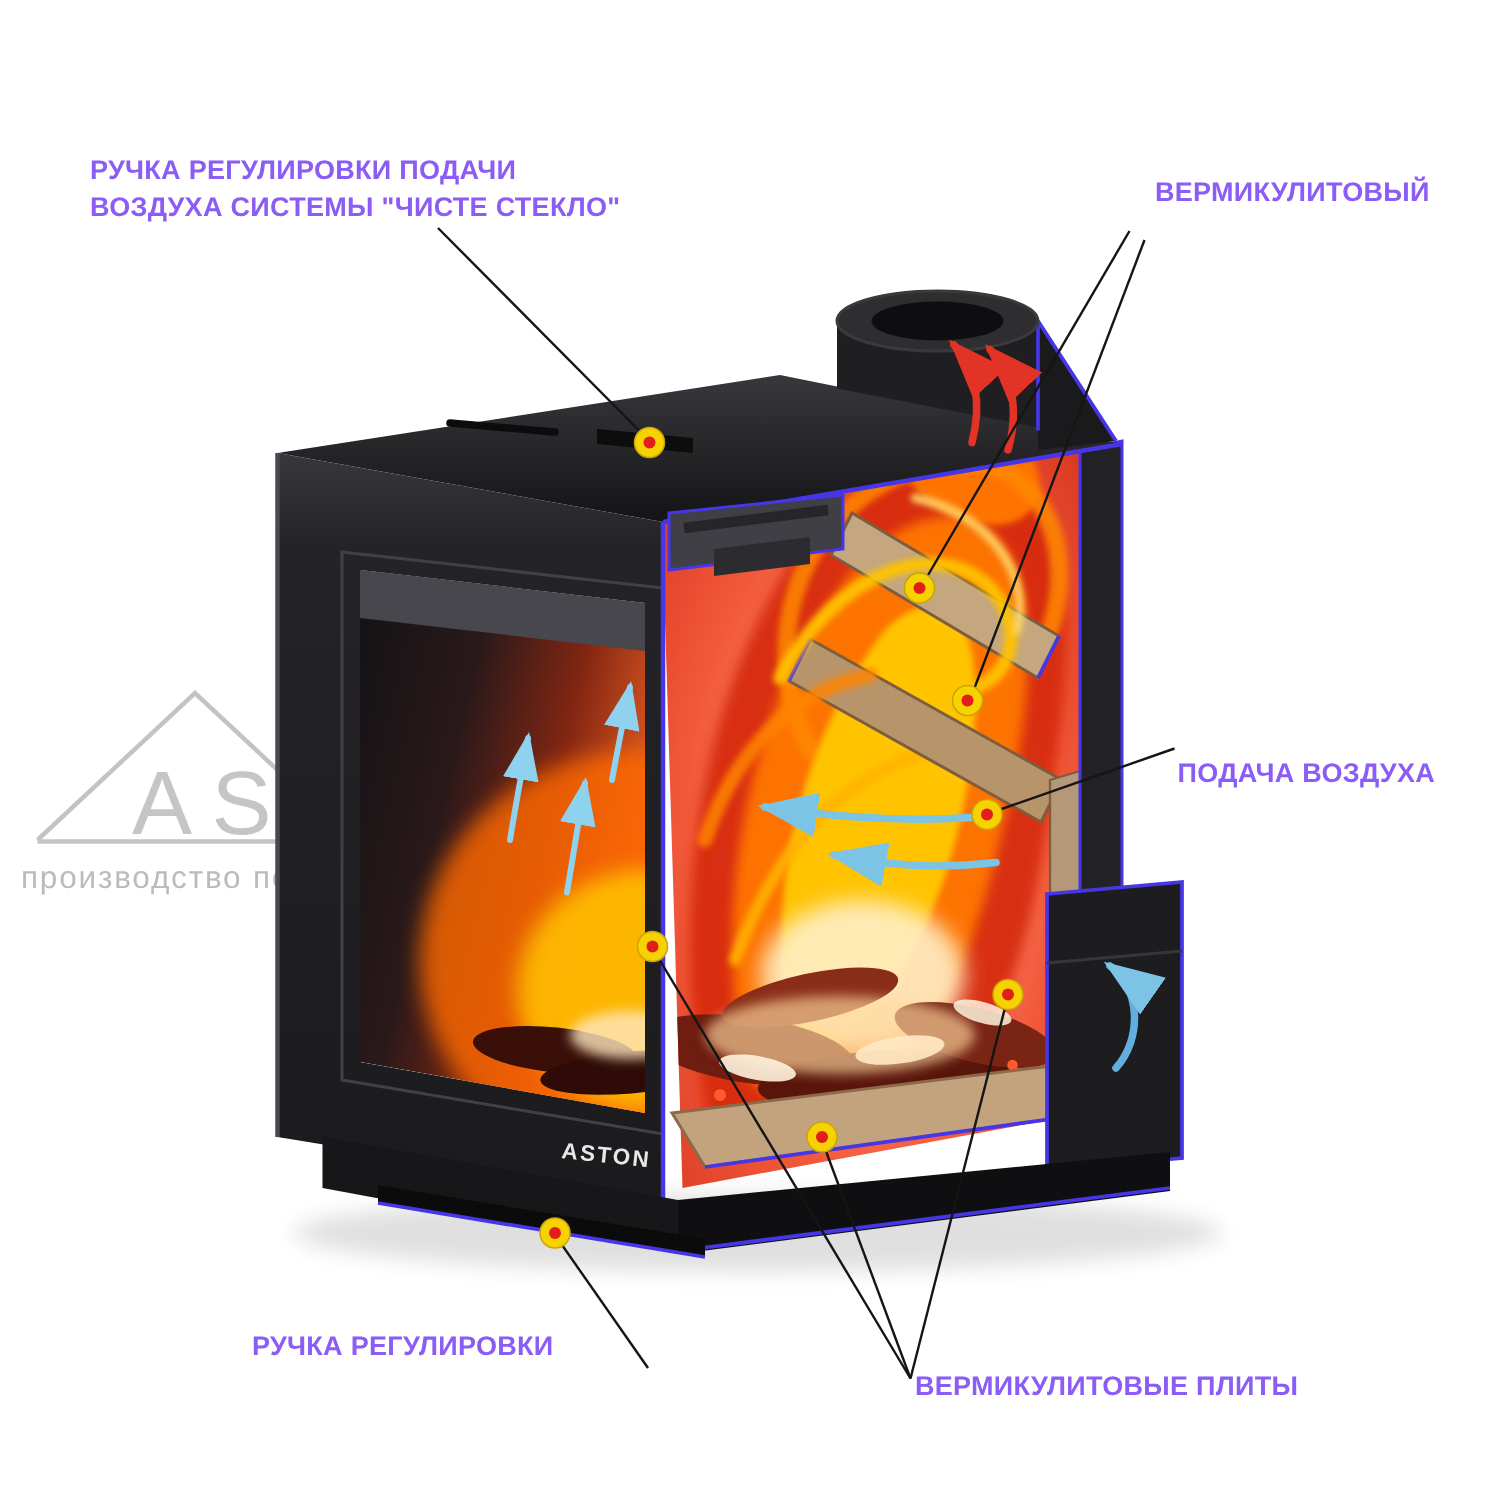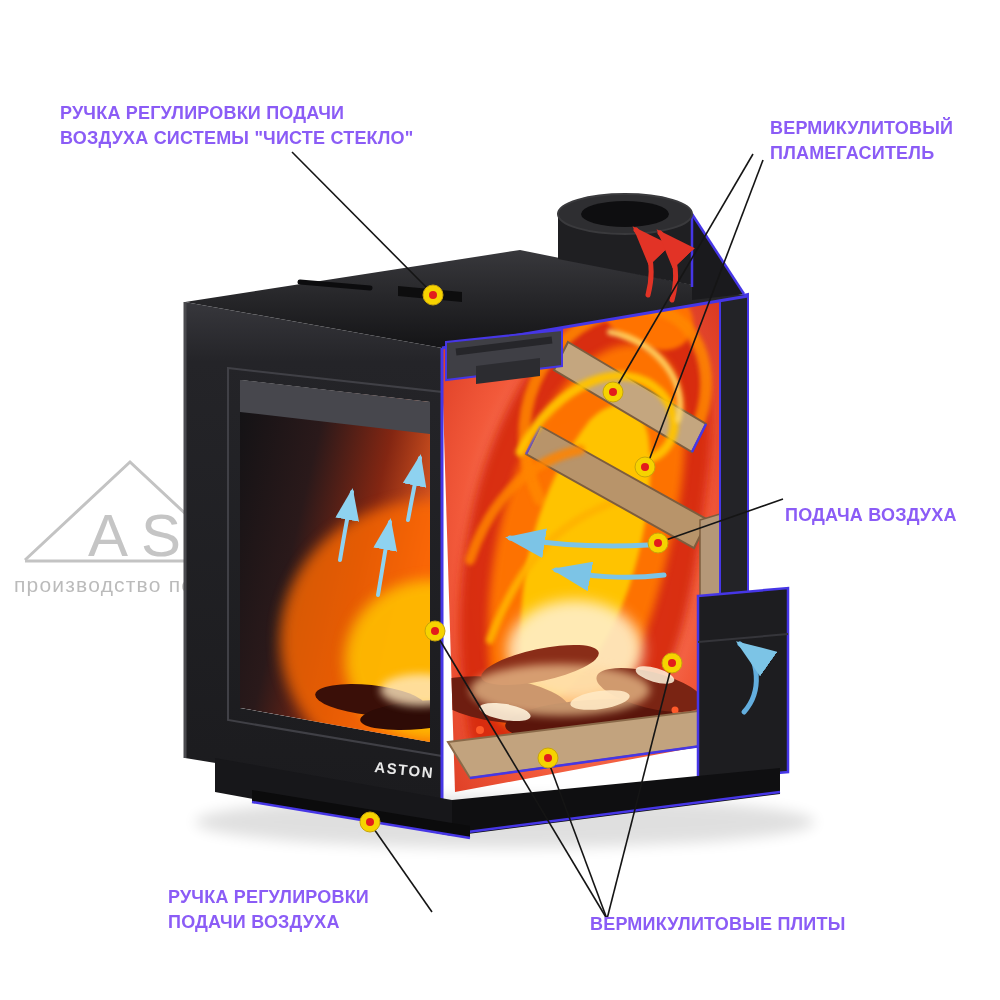--- a/index.html
+++ b/index.html
@@ -245,29 +245,27 @@
   </g>
 </svg>
 
 <div class="callout-label" style="left:60px;top:101px;">
   <span>РУЧКА РЕГУЛИРОВКИ ПОДАЧИ</span>
   <span>ВОЗДУХА СИСТЕМЫ "ЧИСТЕ СТЕКЛО"</span>
 </div>
 
 <div class="callout-label" style="left:770px;top:116px;">
   <span>ВЕРМИКУЛИТОВЫЙ</span>
-  <span>ПЛАМЕГАСИТЕЛЬ</span>
 </div>
 
 <div class="callout-label" style="left:785px;top:503px;">
   <span>ПОДАЧА ВОЗДУХА</span>
 </div>
 
 <div class="callout-label center" style="left:168px;top:885px;">
   <span>РУЧКА РЕГУЛИРОВКИ</span>
-  <span>ПОДАЧИ ВОЗДУХА</span>
-</div>
-
-<div class="callout-label" style="left:590px;top:912px;">
+</div>
+
+<div class="callout-label" style="left:610px;top:912px;">
   <span>ВЕРМИКУЛИТОВЫЕ ПЛИТЫ</span>
 </div>
 
 </div>
 
 </body></html>

